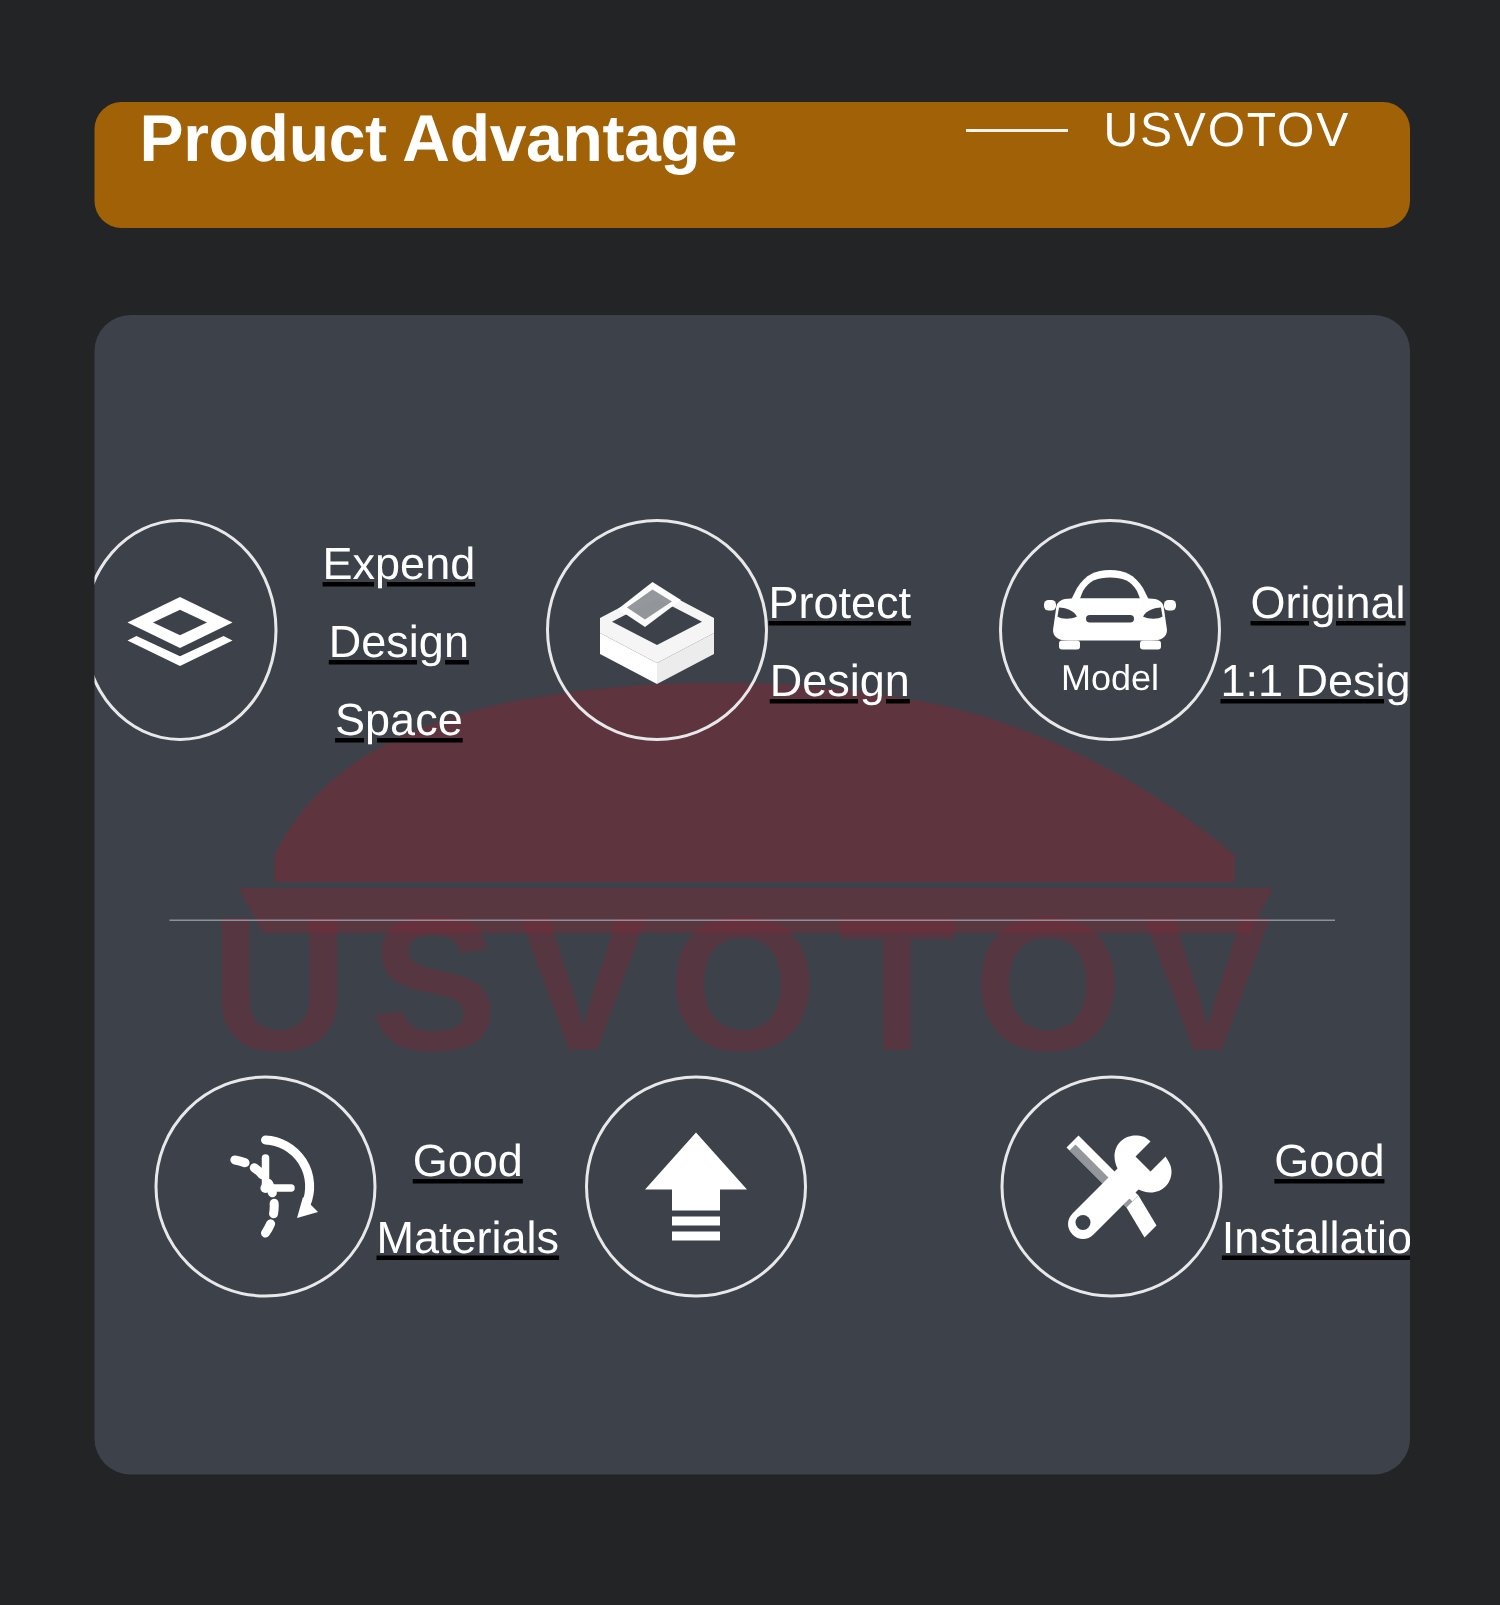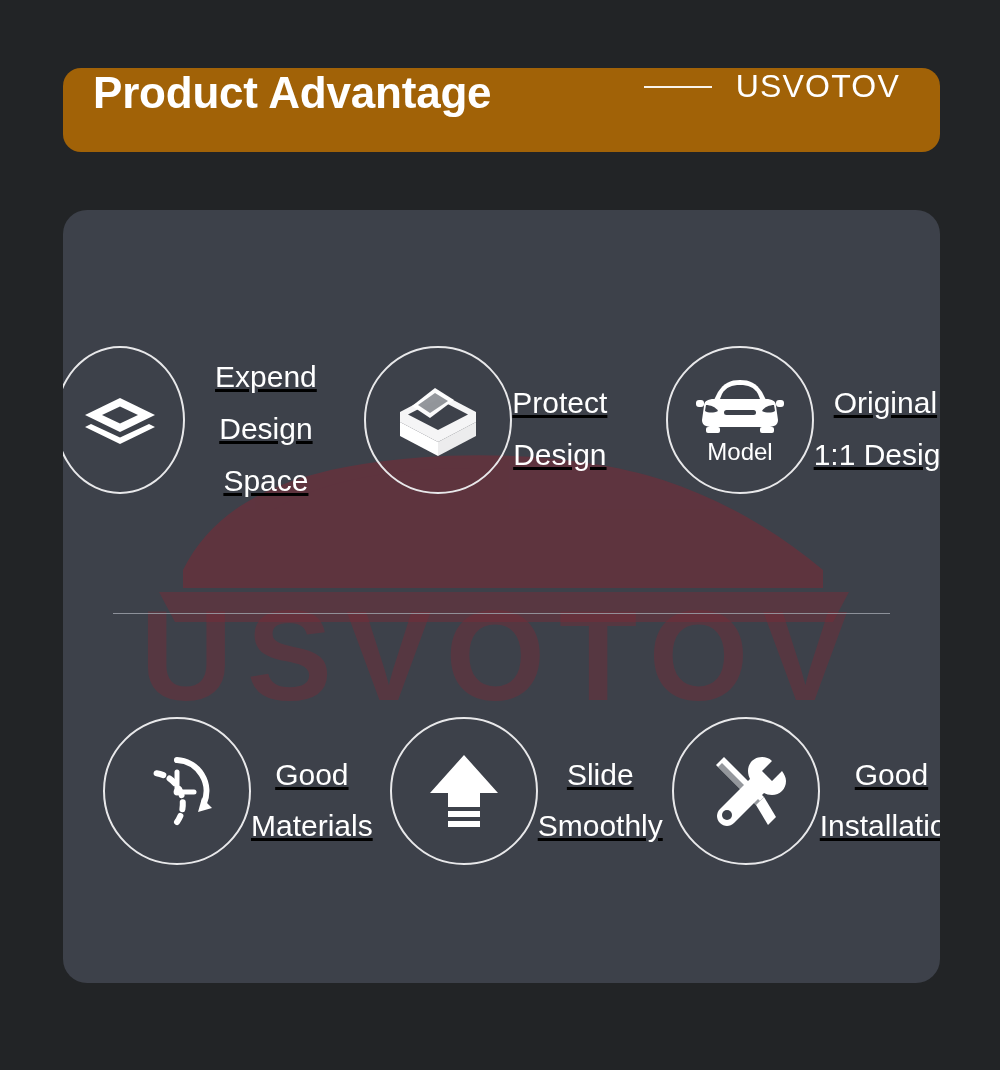--- a/index.html
+++ b/index.html
@@ -262,22 +262,20 @@
       <div class="feature col-2">
         <div class="icon-circle">
           <svg width="80" height="84" viewBox="0 0 80 84">
             <g fill="#FFFFFF">
               <path d="M40 6 L74 44 L56 44 L56 58 L24 58 L24 44 L6 44 Z"></path>
               <rect x="24" y="62" width="32" height="6"></rect>
               <rect x="24" y="72" width="32" height="6"></rect>
             </g>
           </svg>
         </div>
-        <div class="feature-label">Slide
-Smoothly</div>
       </div>
 
       <div class="feature col-3">
         <div class="icon-circle">
           <svg width="88" height="88" viewBox="0 0 88 88">
             <g fill="#FFFFFF">
 
               <path d="M14 18 L22 10 L62 50 L54 58 Z"></path>
               <path d="M16 20 L20 16 L58 54 L54 58 Z" fill="#3D414A" opacity="0.55"></path>
               <path d="M54 58 L62 50 L74 70 L66 78 Z"></path>

